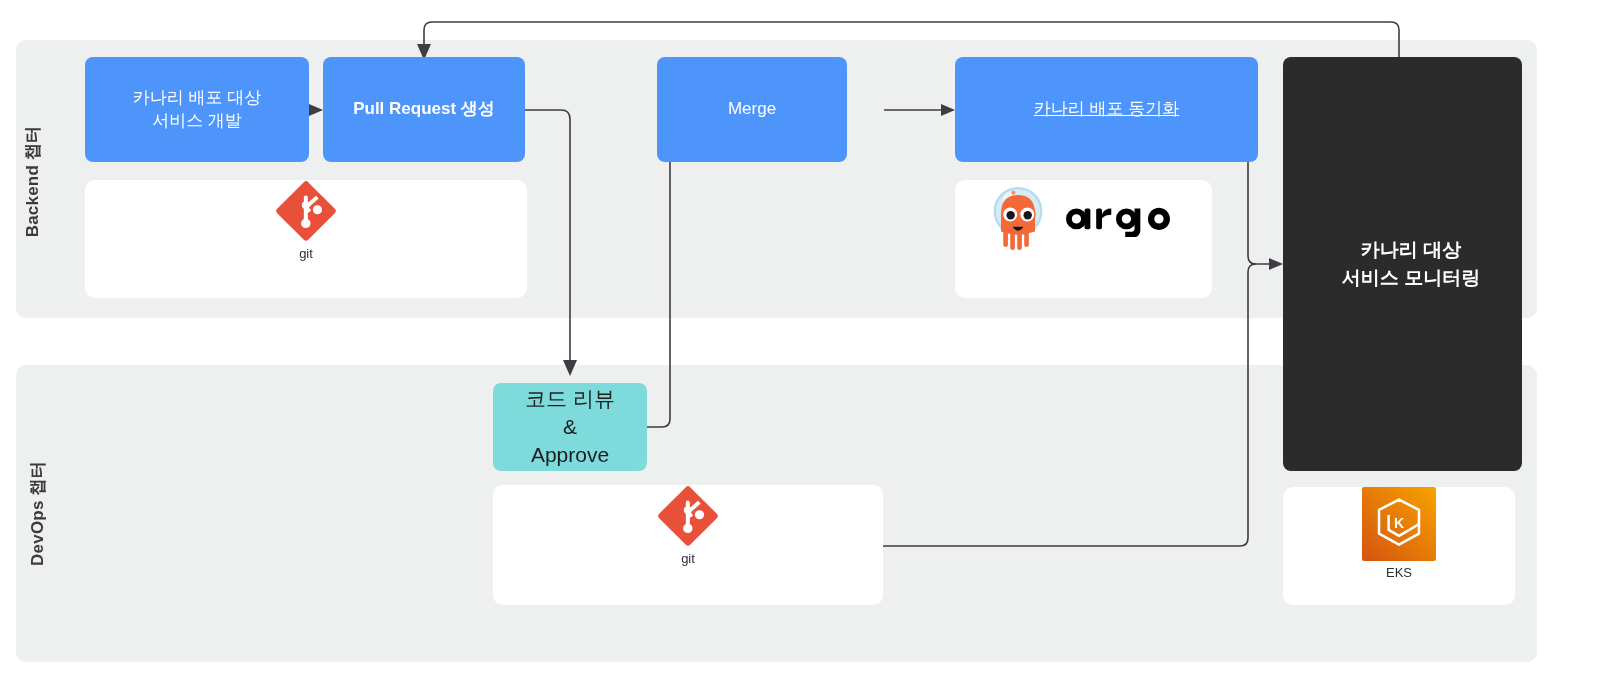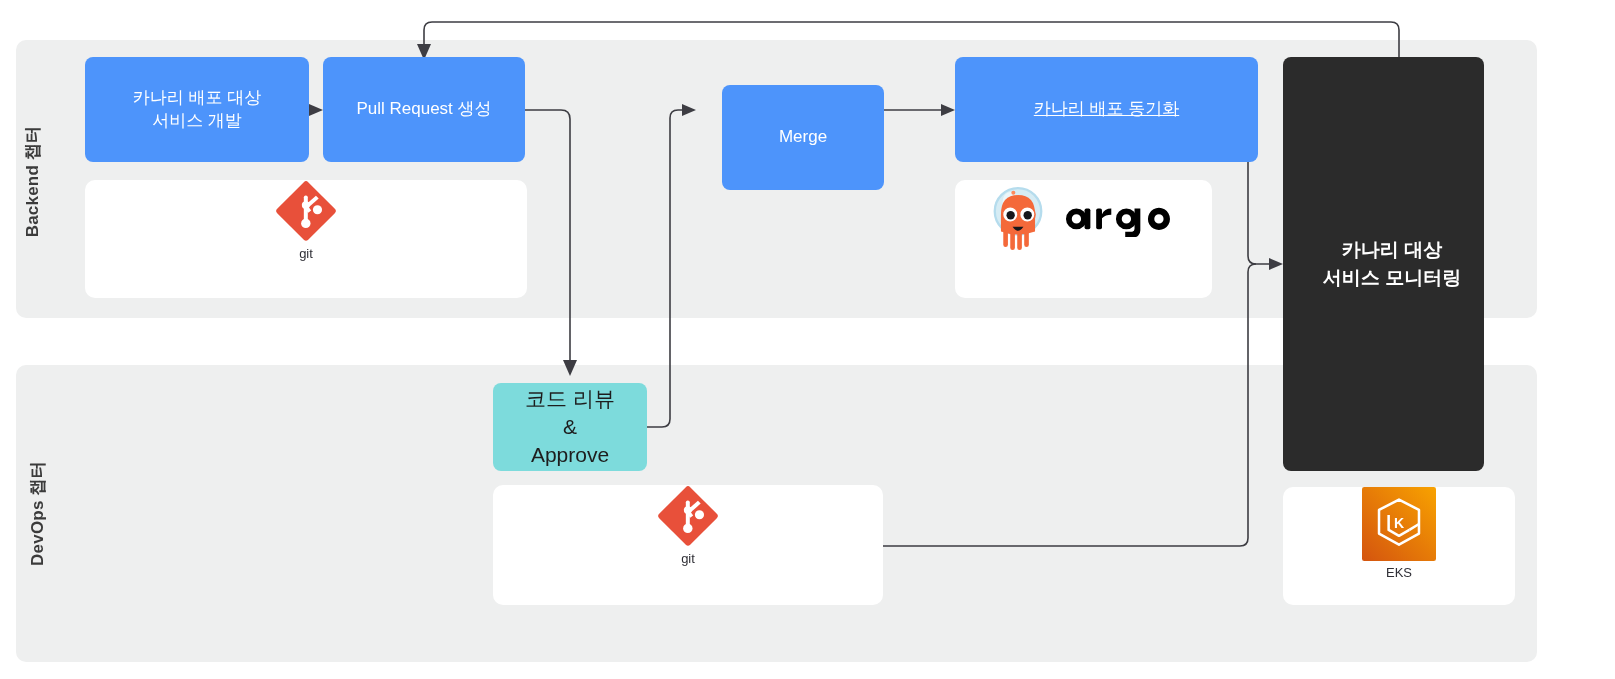--- a/index.html
+++ b/index.html
@@ -45,25 +45,25 @@
     white-space: pre-line;
   }
   .node.blue { background: #4d94fb; color: #ffffff; font-size: 17px; }
   .node.teal { background: #7ddbdc; color: #1d1d1d; font-size: 21px; }
   .node.dark {
     background: #2b2b2b; color: #ffffff;
     font-size: 19px; font-weight: bold; line-height: 1.45;
   }
 
   #node-dev    { left: 85px;  top: 57px;  width: 224px; height: 105px; }
-  #node-pr     { left: 323px; top: 57px;  width: 202px; height: 105px; }
-  #node-merge  { left: 722px; top: 57px;  width: 162px; height: 105px; margin-top: 28px; }
+  #node-pr     { left: 323px; top: 57px;  width: 202px; height: 105px; font-weight: bold; }
+  #node-merge  { left: 657px; top: 57px;  width: 190px; height: 105px; }
   #node-sync   { left: 955px; top: 57px;  width: 303px; height: 105px; text-decoration: underline; }
   #node-review { left: 493px; top: 383px; width: 154px; height: 88px; }
-  #node-monitor{ left: 1283px; top: 57px; width: 201px; height: 414px; padding-left: 17px; }
+  #node-monitor{ left: 1283px; top: 57px; width: 239px; height: 414px; padding-left: 17px; }
 
   
   .card {
     position: absolute;
     background: #ffffff;
     border-radius: 10px;
     display: flex;
     flex-direction: column;
     align-items: center;
     justify-content: flex-start;

